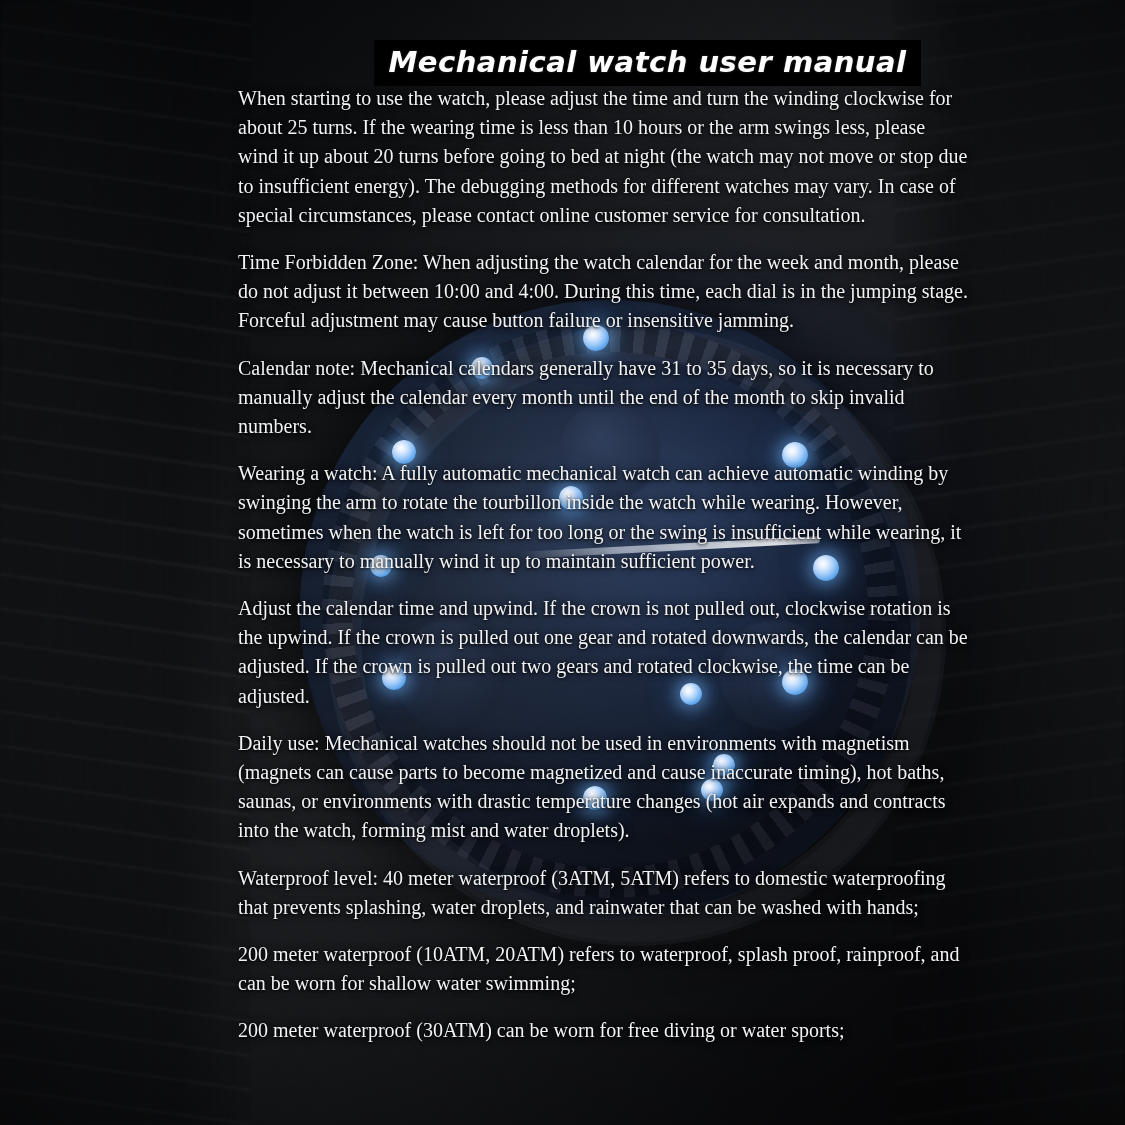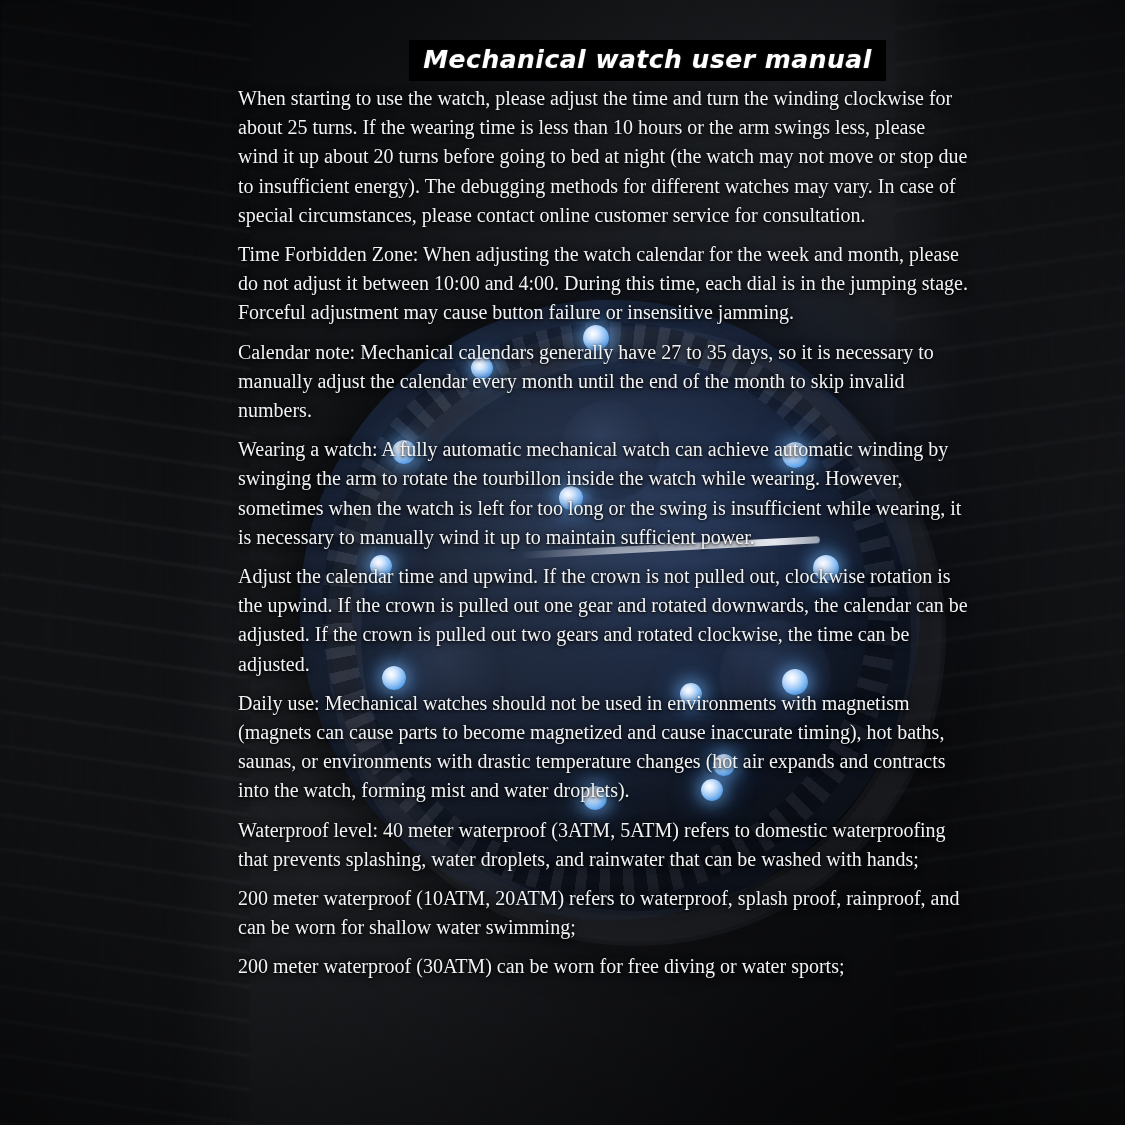--- a/index.html
+++ b/index.html
@@ -104,21 +104,21 @@
     position: absolute;
     left: 0; right: 0; top: 40px;
     text-align: center;
     pointer-events: none;
   }
   .title {
     display: inline-block;
     font-family: "DejaVu Sans", sans-serif;
     font-style: italic;
     font-weight: bold;
-    font-size: 25px;
+    font-size: 29px;
     letter-spacing: 0.5px;
     color: #ffffff;
     background: #000000;
     padding: 5px 14px 7px 14px;
     margin-left: 170px;
     text-shadow: 0 0 2px rgba(255,255,255,0.25);
   }
 
   
   .manual {
@@ -128,21 +128,21 @@
     width: 730px;
     color: #f2f3f5;
     font-size: 20px;
     line-height: 29.2px;
     text-shadow: 0 1px 3px rgba(0,0,0,0.95), 0 0 8px rgba(0,0,0,0.8);
   }
   .manual p {
     margin: 0;
     padding: 0;
   }
-  .manual p + p { margin-top: 10px; }
+  .manual p + p { margin-top: 18px; }
 </style>
 </head>
 <body>
 
 <div id="page">
 
   <div class="bg-base"></div>
   <div class="bg-strap-left"></div>
   <div class="bg-strap-right"></div>
   <div class="bg-case"></div>
@@ -171,21 +171,21 @@
 
   <div class="vignette"></div>
 
   <div class="title-wrap">
     <span class="title">Mechanical watch user manual</span>
   </div>
 
   <div class="manual" id="manual-body">
       <p>When starting to use the watch, please adjust the time and turn the winding clockwise for about 25 turns. If the wearing time is less than 10 hours or the arm swings less, please wind it up about 20 turns before going to bed at night (the watch may not move or stop due to insufficient energy). The debugging methods for different watches may vary. In case of special circumstances, please contact online customer service for consultation.</p>
       <p>Time Forbidden Zone: When adjusting the watch calendar for the week and month, please do not adjust it between 10:00 and 4:00. During this time, each dial is in the jumping stage. Forceful adjustment may cause button failure or insensitive jamming.</p>
-      <p>Calendar note: Mechanical calendars generally have 27 to 35 days, so it is necessary to manually adjust the calendar every month until the end of the month to skip invalid numbers.</p>
+      <p>Calendar note: Mechanical calendars generally have 31 to 35 days, so it is necessary to manually adjust the calendar every month until the end of the month to skip invalid numbers.</p>
       <p>Wearing a watch: A fully automatic mechanical watch can achieve automatic winding by swinging the arm to rotate the tourbillon inside the watch while wearing. However, sometimes when the watch is left for too long or the swing is insufficient while wearing, it is necessary to manually wind it up to maintain sufficient power.</p>
       <p>Adjust the calendar time and upwind. If the crown is not pulled out, clockwise rotation is the upwind. If the crown is pulled out one gear and rotated downwards, the calendar can be adjusted. If the crown is pulled out two gears and rotated clockwise, the time can be adjusted.</p>
       <p>Daily use: Mechanical watches should not be used in environments with magnetism (magnets can cause parts to become magnetized and cause inaccurate timing), hot baths, saunas, or environments with drastic temperature changes (hot air expands and contracts into the watch, forming mist and water droplets).</p>
       <p>Waterproof level: 40 meter waterproof (3ATM, 5ATM) refers to domestic waterproofing that prevents splashing, water droplets, and rainwater that can be washed with hands;</p>
       <p>200 meter waterproof (10ATM, 20ATM) refers to waterproof, splash proof, rainproof, and can be worn for shallow water swimming;</p>
       <p>200 meter waterproof (30ATM) can be worn for free diving or water sports;</p>
     </div>
 
 </div>
 

